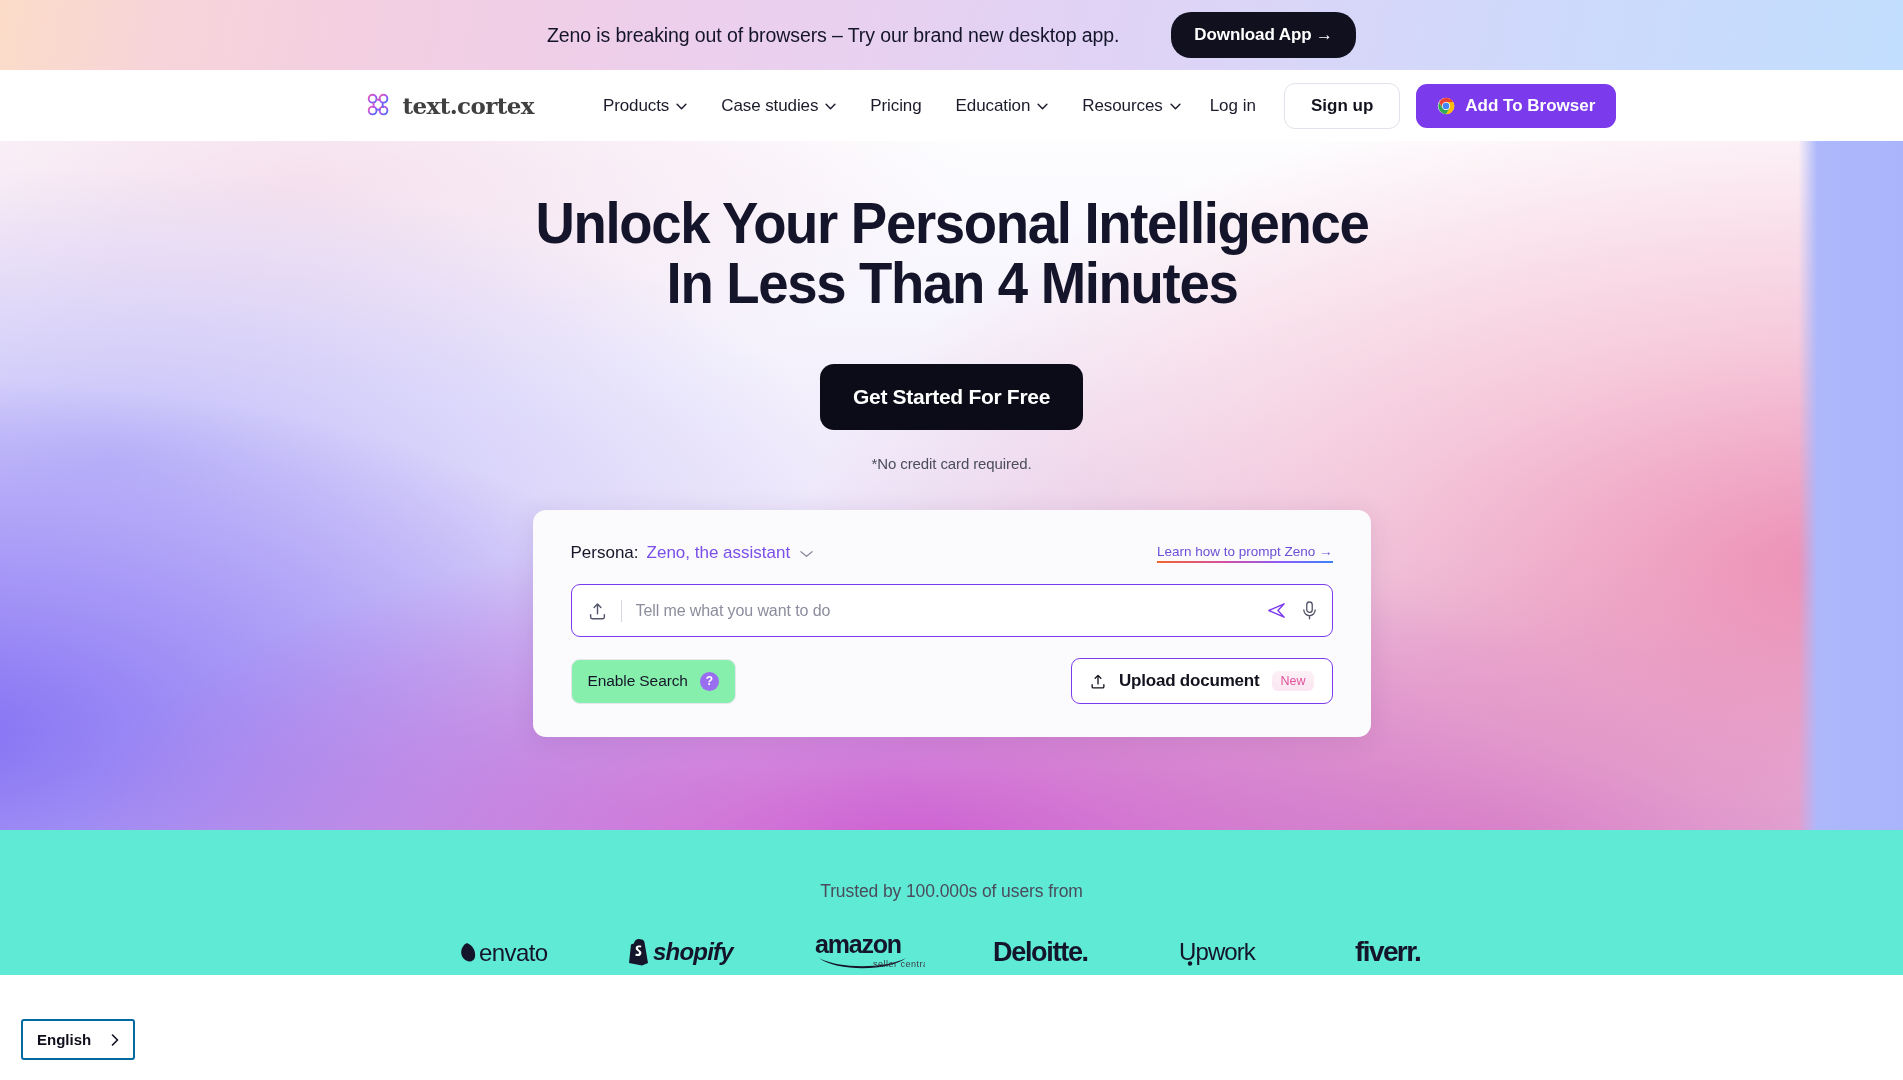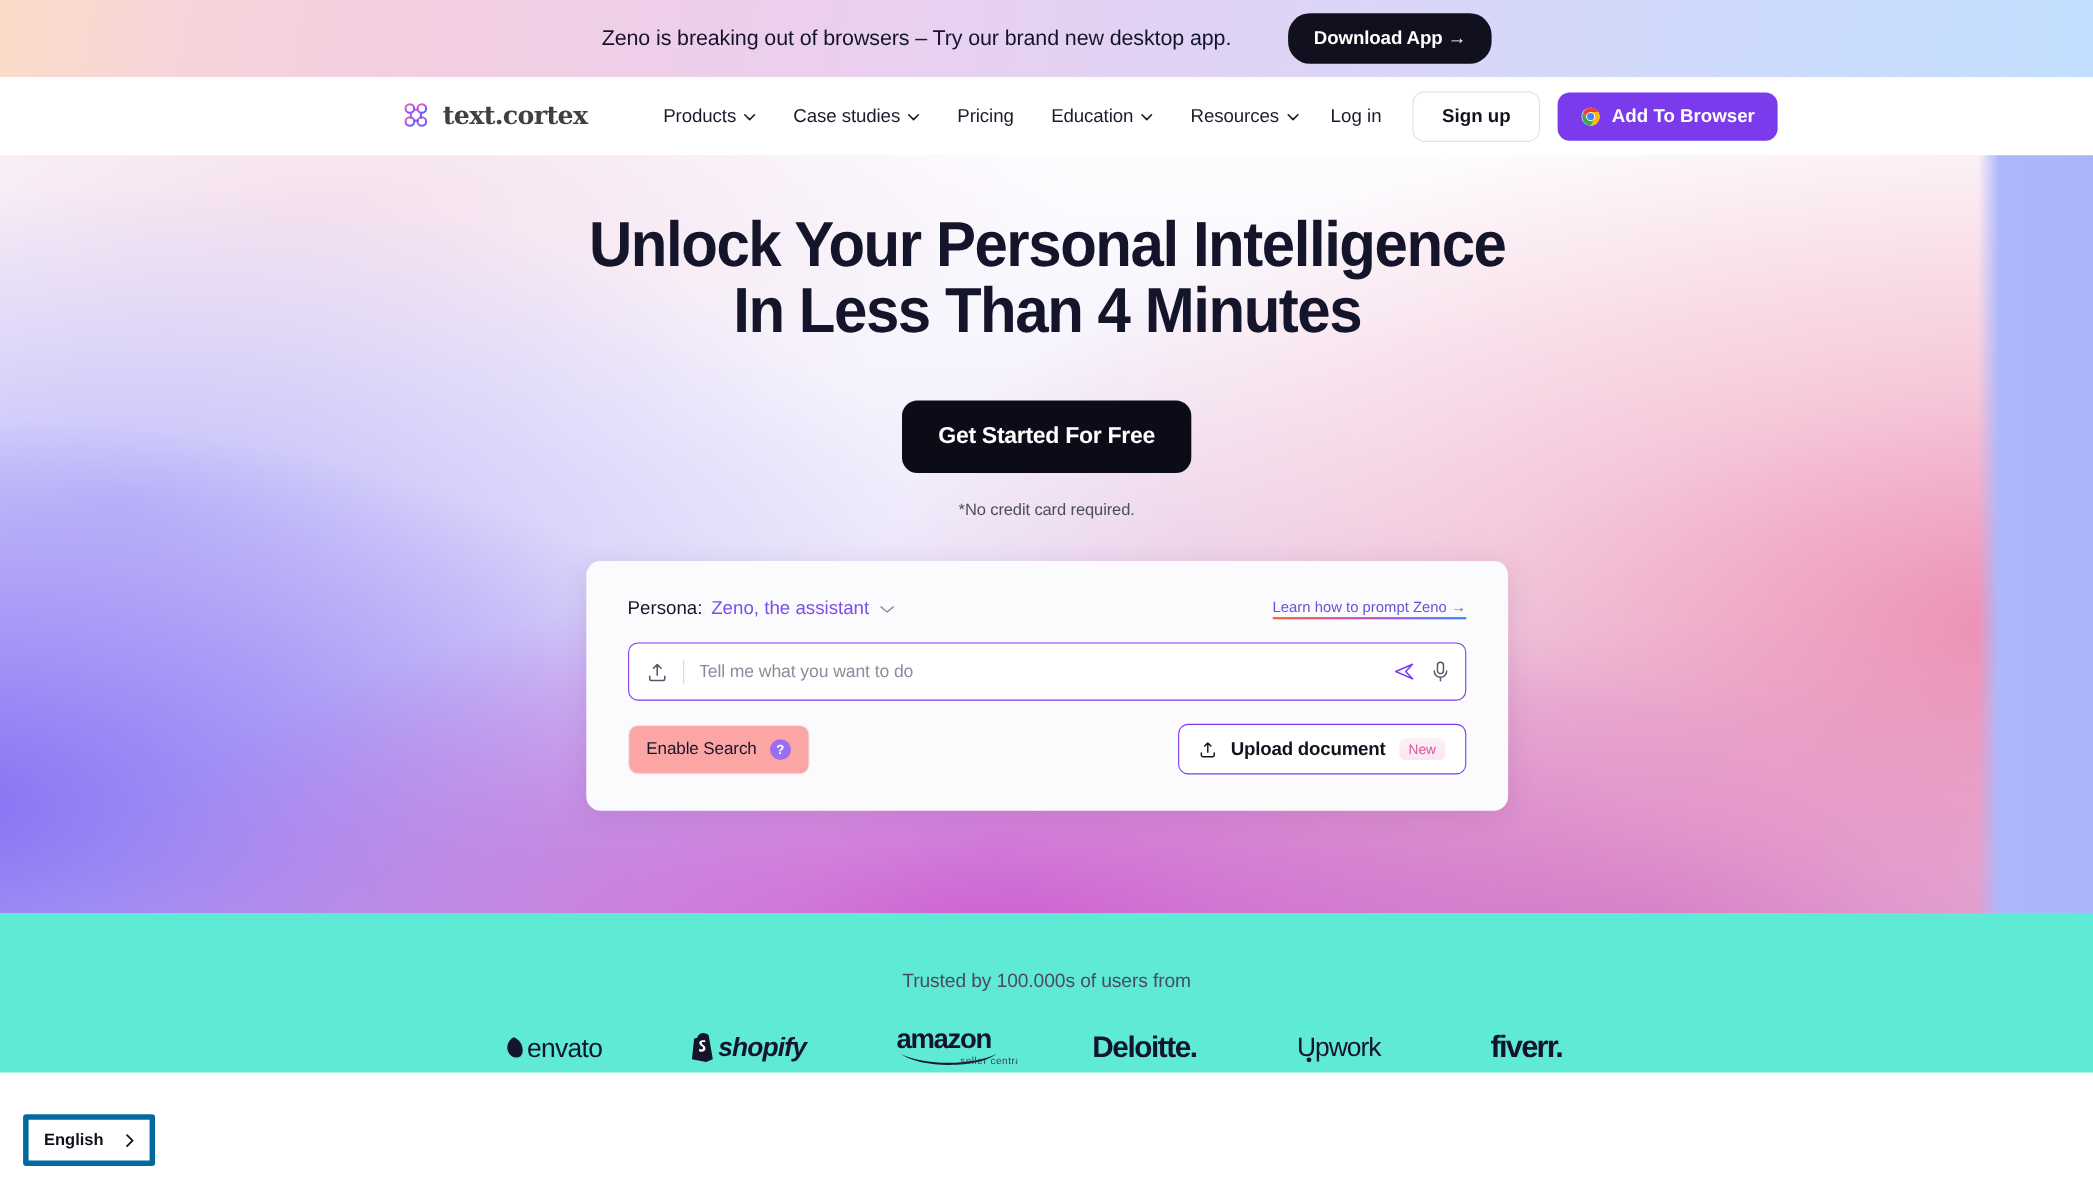--- a/index.html
+++ b/index.html
@@ -333,21 +333,21 @@
   .card-bottom {
     display: flex;
     align-items: center;
     justify-content: space-between;
     margin-top: 21px;
   }
   .enable-search {
     display: flex;
     align-items: center;
     gap: 12px;
-    background: #fca5a5;
+    background: #86efac;
     border: 1px solid #e6e6ee;
     border-radius: 9px;
     padding: 12px 16px;
     font-size: 15.5px;
     color: #16162a;
     cursor: pointer;
     font-family: "Liberation Sans", sans-serif;
     letter-spacing: -0.1px;
   }
   .q-badge {
@@ -414,21 +414,21 @@
 
   
   .lang-picker {
     position: absolute;
     left: 21px;
     bottom: 20px;
     display: flex;
     align-items: center;
     gap: 20px;
     background: #ffffff;
-    border: 5px solid #0369a1;
+    border: 2px solid #0369a1;
     border-radius: 3px;
     padding: 10px 14px;
     font-size: 15px;
     font-weight: 700;
     color: #0f0f1c;
     cursor: pointer;
     z-index: 9;
     font-family: "Liberation Sans", sans-serif;
   }
   .lang-chev { width: 8px; height: 12px; display: block; }

